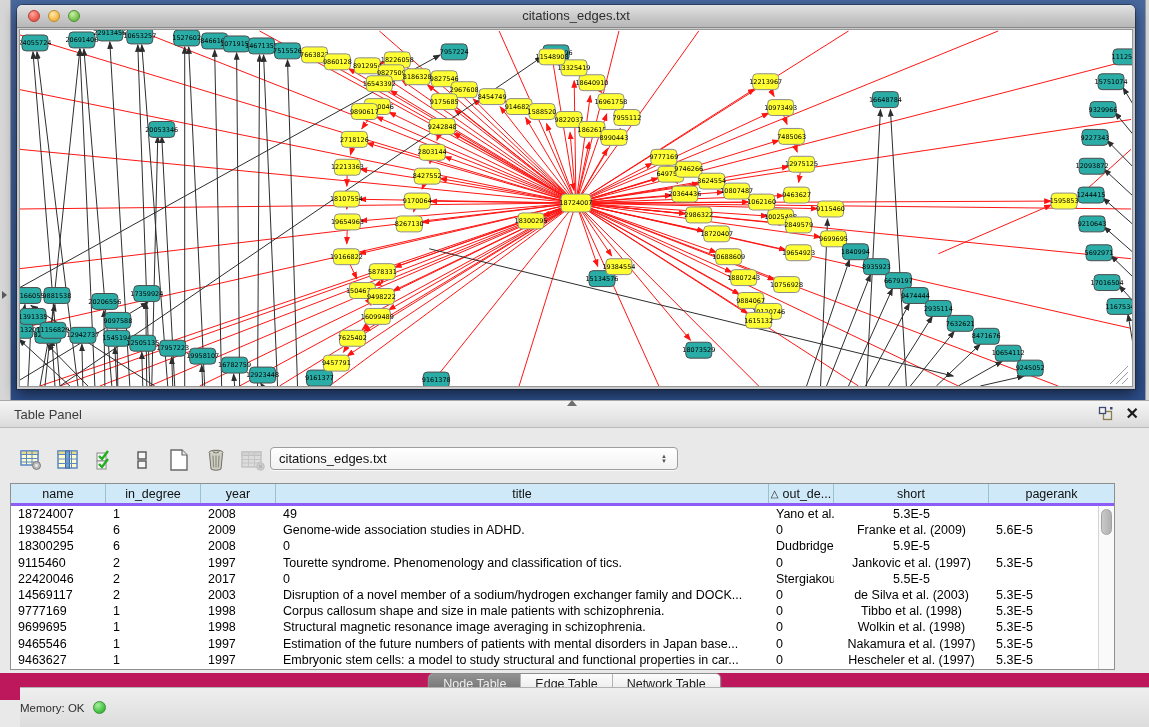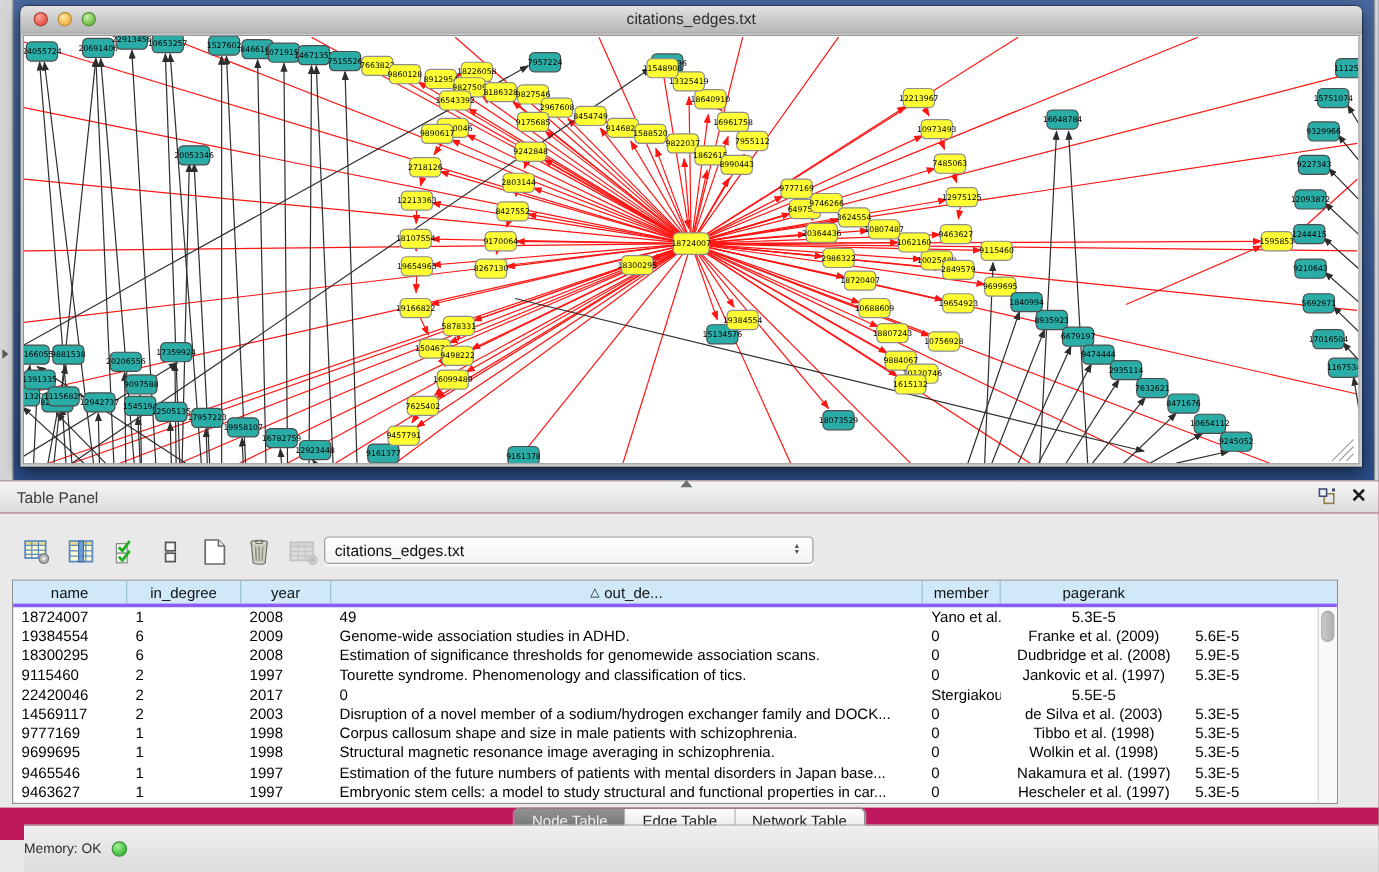--- a/index.html
+++ b/index.html
@@ -886,25 +886,28 @@
           <div class="th">
               <span>name</span>
             </div>
           <div class="th">
               <span>in_degree</span>
             </div>
           <div class="th">
               <span>year</span>
             </div>
           <div class="th">
+              <span>title</span>
+            </div>
+          <div class="th">
             <span class="sort-tri">△</span>
             <span>out_de...</span>
           </div>
           <div class="th">
-              <span>member</span>
+              <span>short</span>
             </div>
           <div class="th">
               <span>pagerank</span>
             </div>
         </div>
         <div class="tbody" id="tbody">
             <div class="tr">
               <div class="td">18724007</div>
               <div class="td">1</div>
               <div class="td">2008</div>
@@ -918,21 +921,20 @@
               <div class="td">2009</div>
               <div class="td">Genome-wide association studies in ADHD.</div>
               <div class="td">0</div>
               <div class="td">Franke et al. (2009)</div>
               <div class="td">5.6E-5</div>
             </div>
             <div class="tr">
               <div class="td">18300295</div>
               <div class="td">6</div>
               <div class="td">2008</div>
-              <div class="td">Estimation of significance thresholds for genomewide association scans.</div>
               <div class="td">0</div>
               <div class="td">Dudbridge et al. (2008)</div>
               <div class="td">5.9E-5</div>
             </div>
             <div class="tr">
               <div class="td">9115460</div>
               <div class="td">2</div>
               <div class="td">1997</div>
               <div class="td">Tourette syndrome. Phenomenology and classification of tics.</div>
               <div class="td">0</div>

